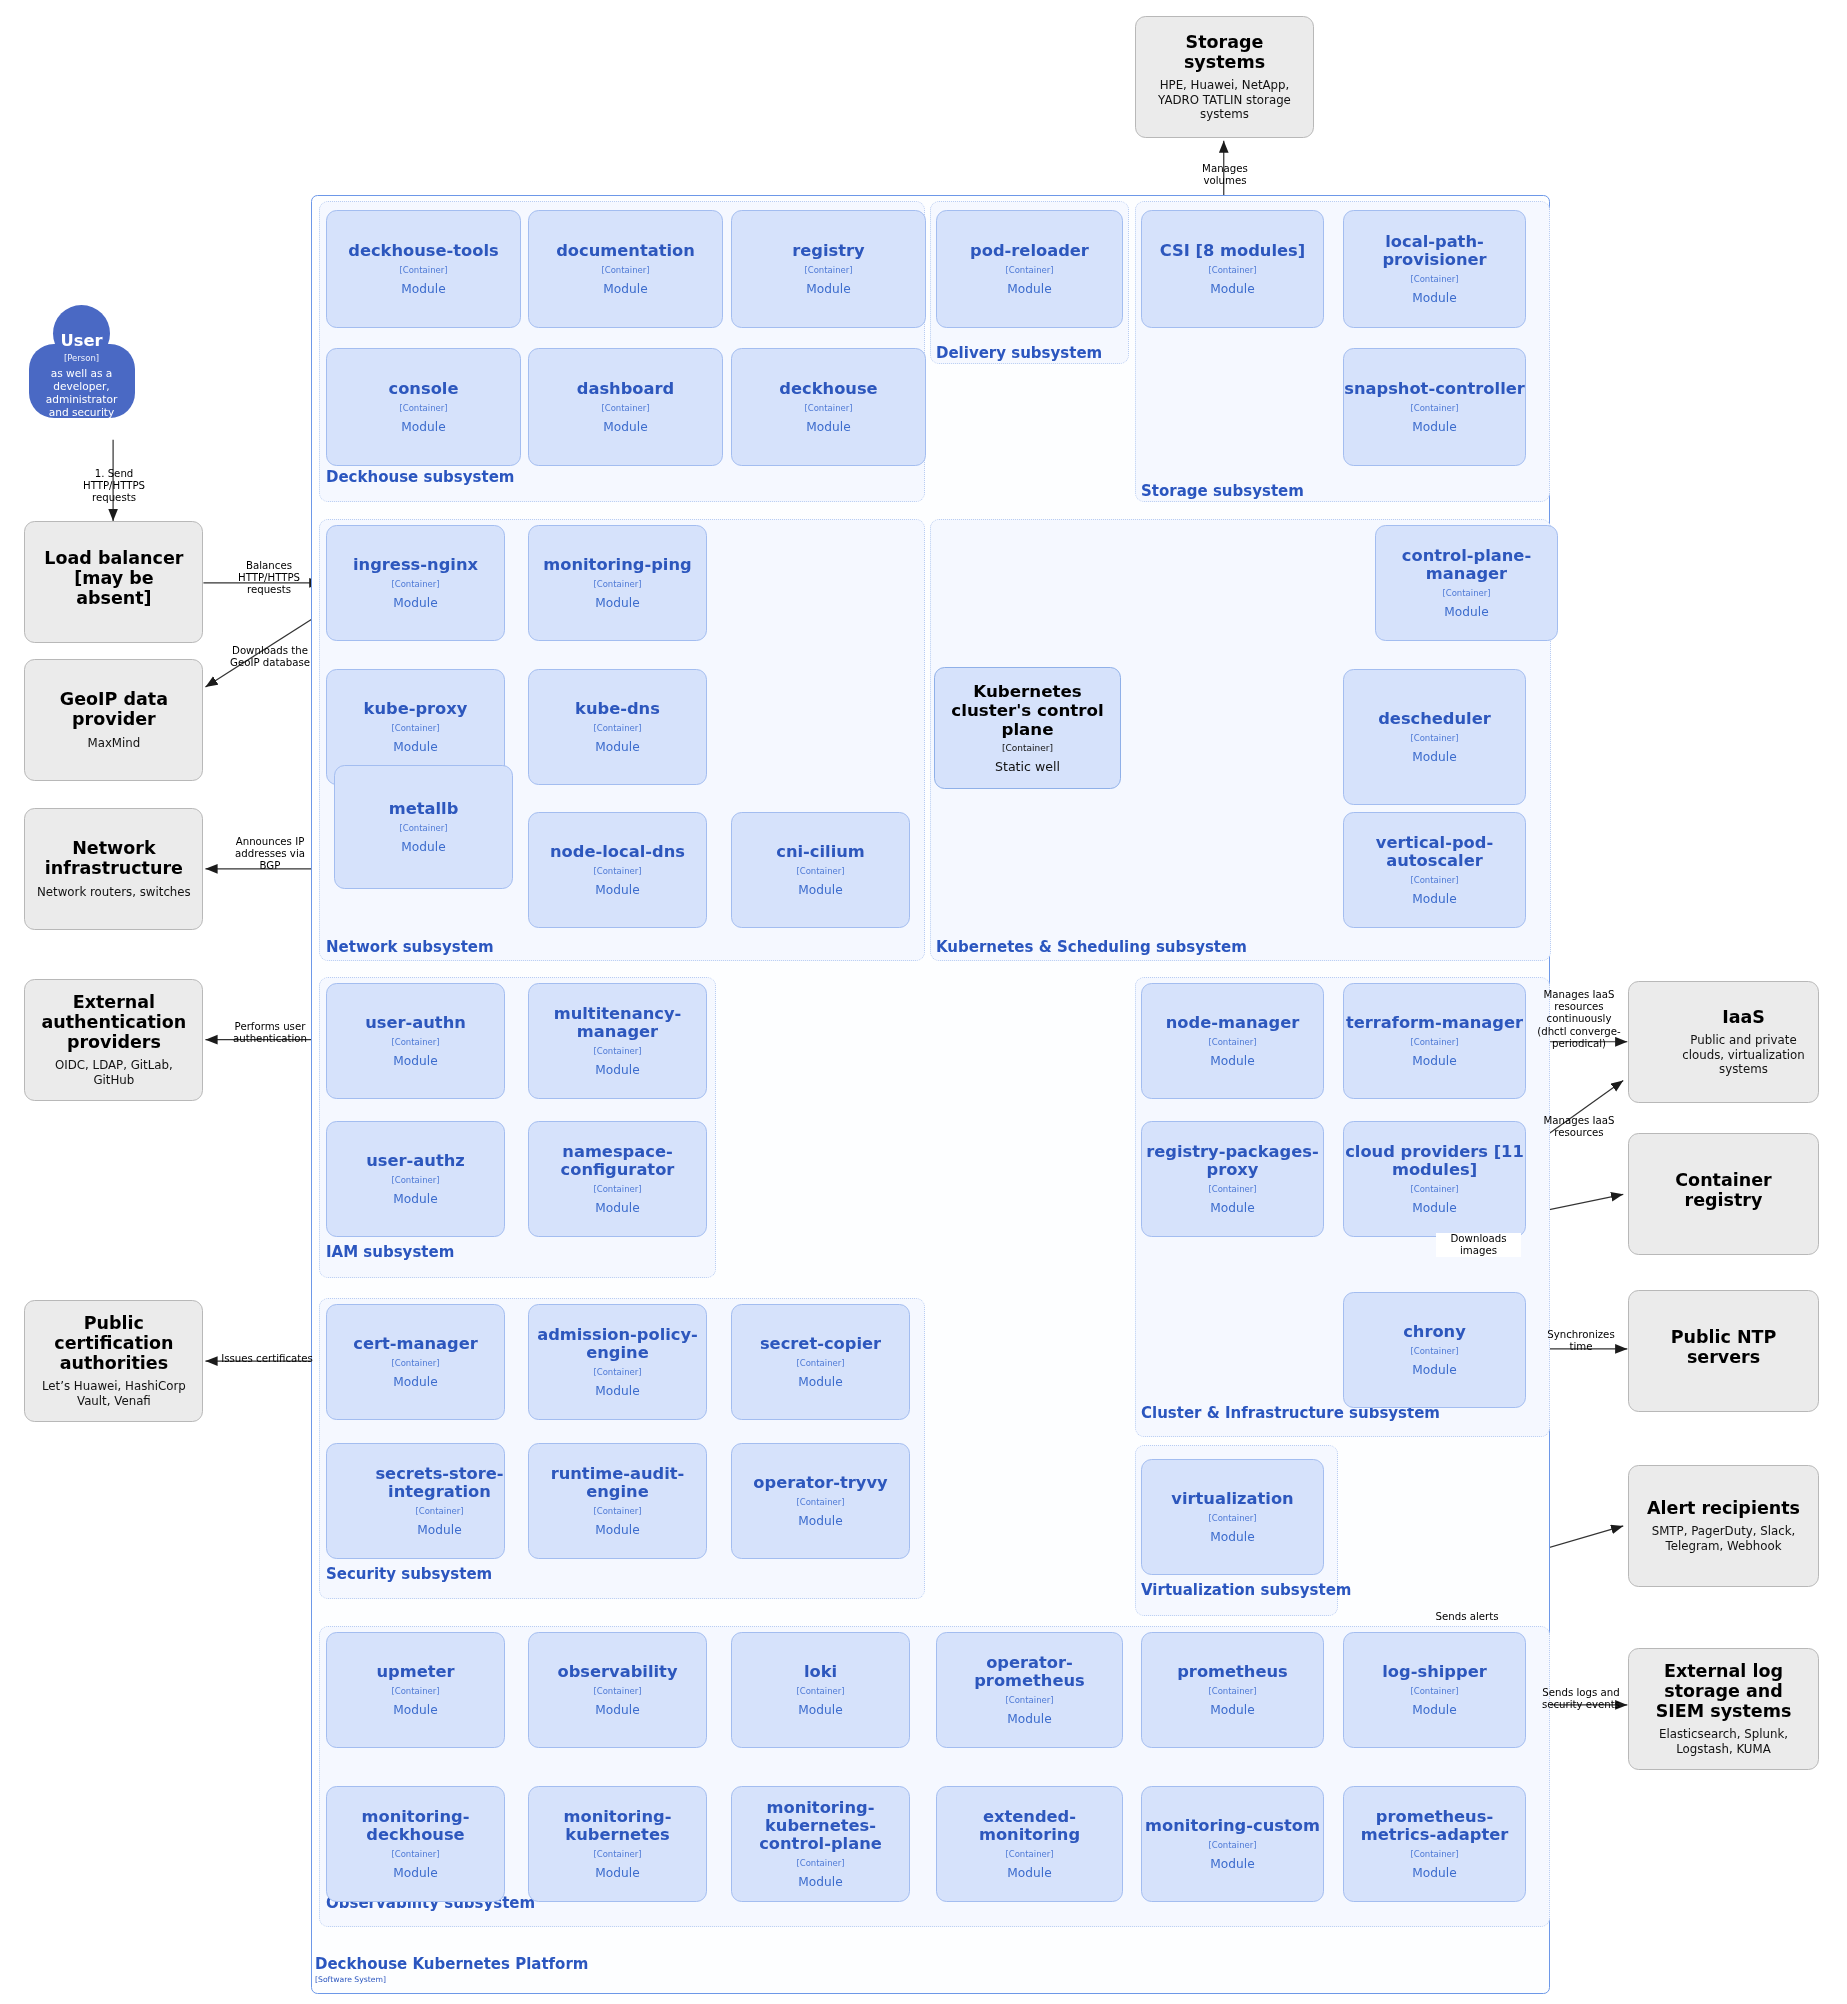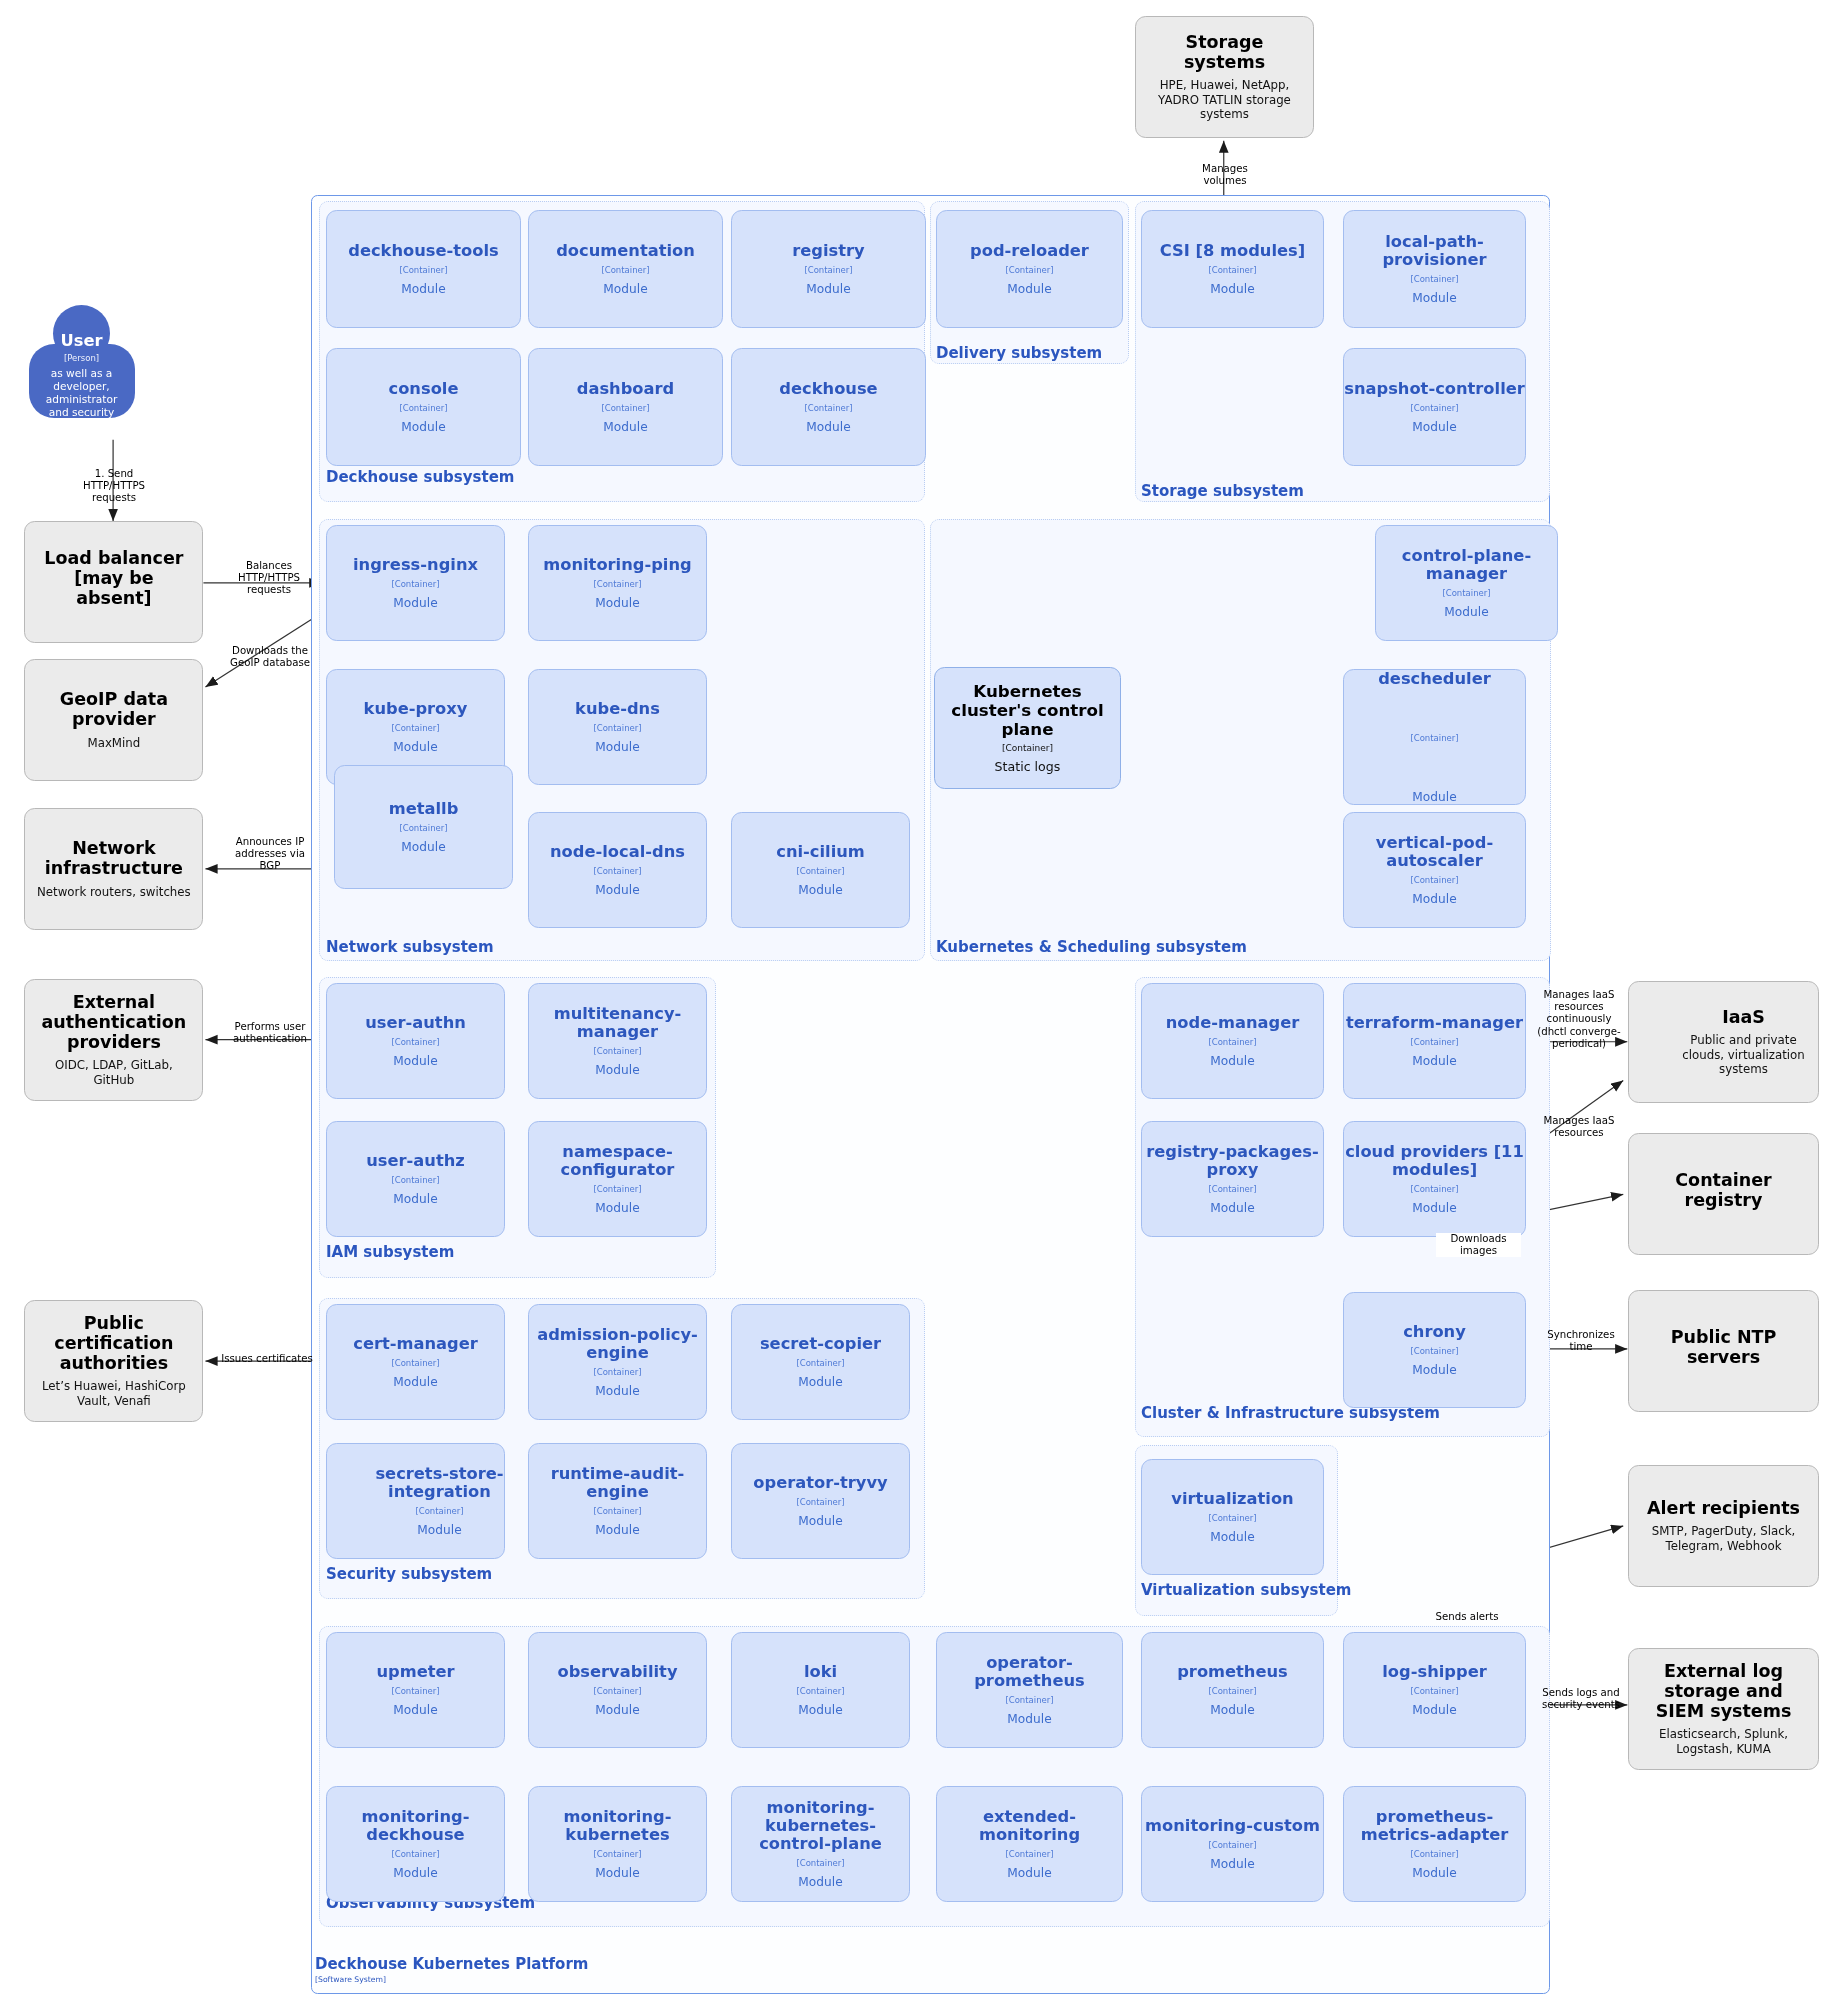--- a/index.html
+++ b/index.html
@@ -311,29 +311,29 @@
   </div>
   <div class="node module" style="left:731px;top:812px;width:179px;height:116px;">
     <div class="nm">cni-cilium</div>
     <div class="tp">[Container]</div>
     <div class="ds">Module</div>
   </div>
 
   <div class="node cplane" style="left:934px;top:667px;width:187px;height:122px;">
     <div class="nm">Kubernetes cluster's control plane</div>
     <div class="tp">[Container]</div>
-    <div class="ds">Static logs</div>
+    <div class="ds">Static well</div>
   </div>
 
   <div class="node module" style="left:1343px;top:525px;width:183px;height:116px;margin-left:32px;">
     <div class="nm">control-plane-manager</div>
     <div class="tp">[Container]</div>
     <div class="ds">Module</div>
   </div>
-  <div class="node module" style="left:1343px;top:669px;width:183px;height:136px;gap:40px;">
+  <div class="node module" style="left:1343px;top:669px;width:183px;height:136px;">
     <div class="nm">descheduler</div>
     <div class="tp">[Container]</div>
     <div class="ds">Module</div>
   </div>
   <div class="node module" style="left:1343px;top:812px;width:183px;height:116px;">
     <div class="nm">vertical-pod-autoscaler</div>
     <div class="tp">[Container]</div>
     <div class="ds">Module</div>
   </div>
 

